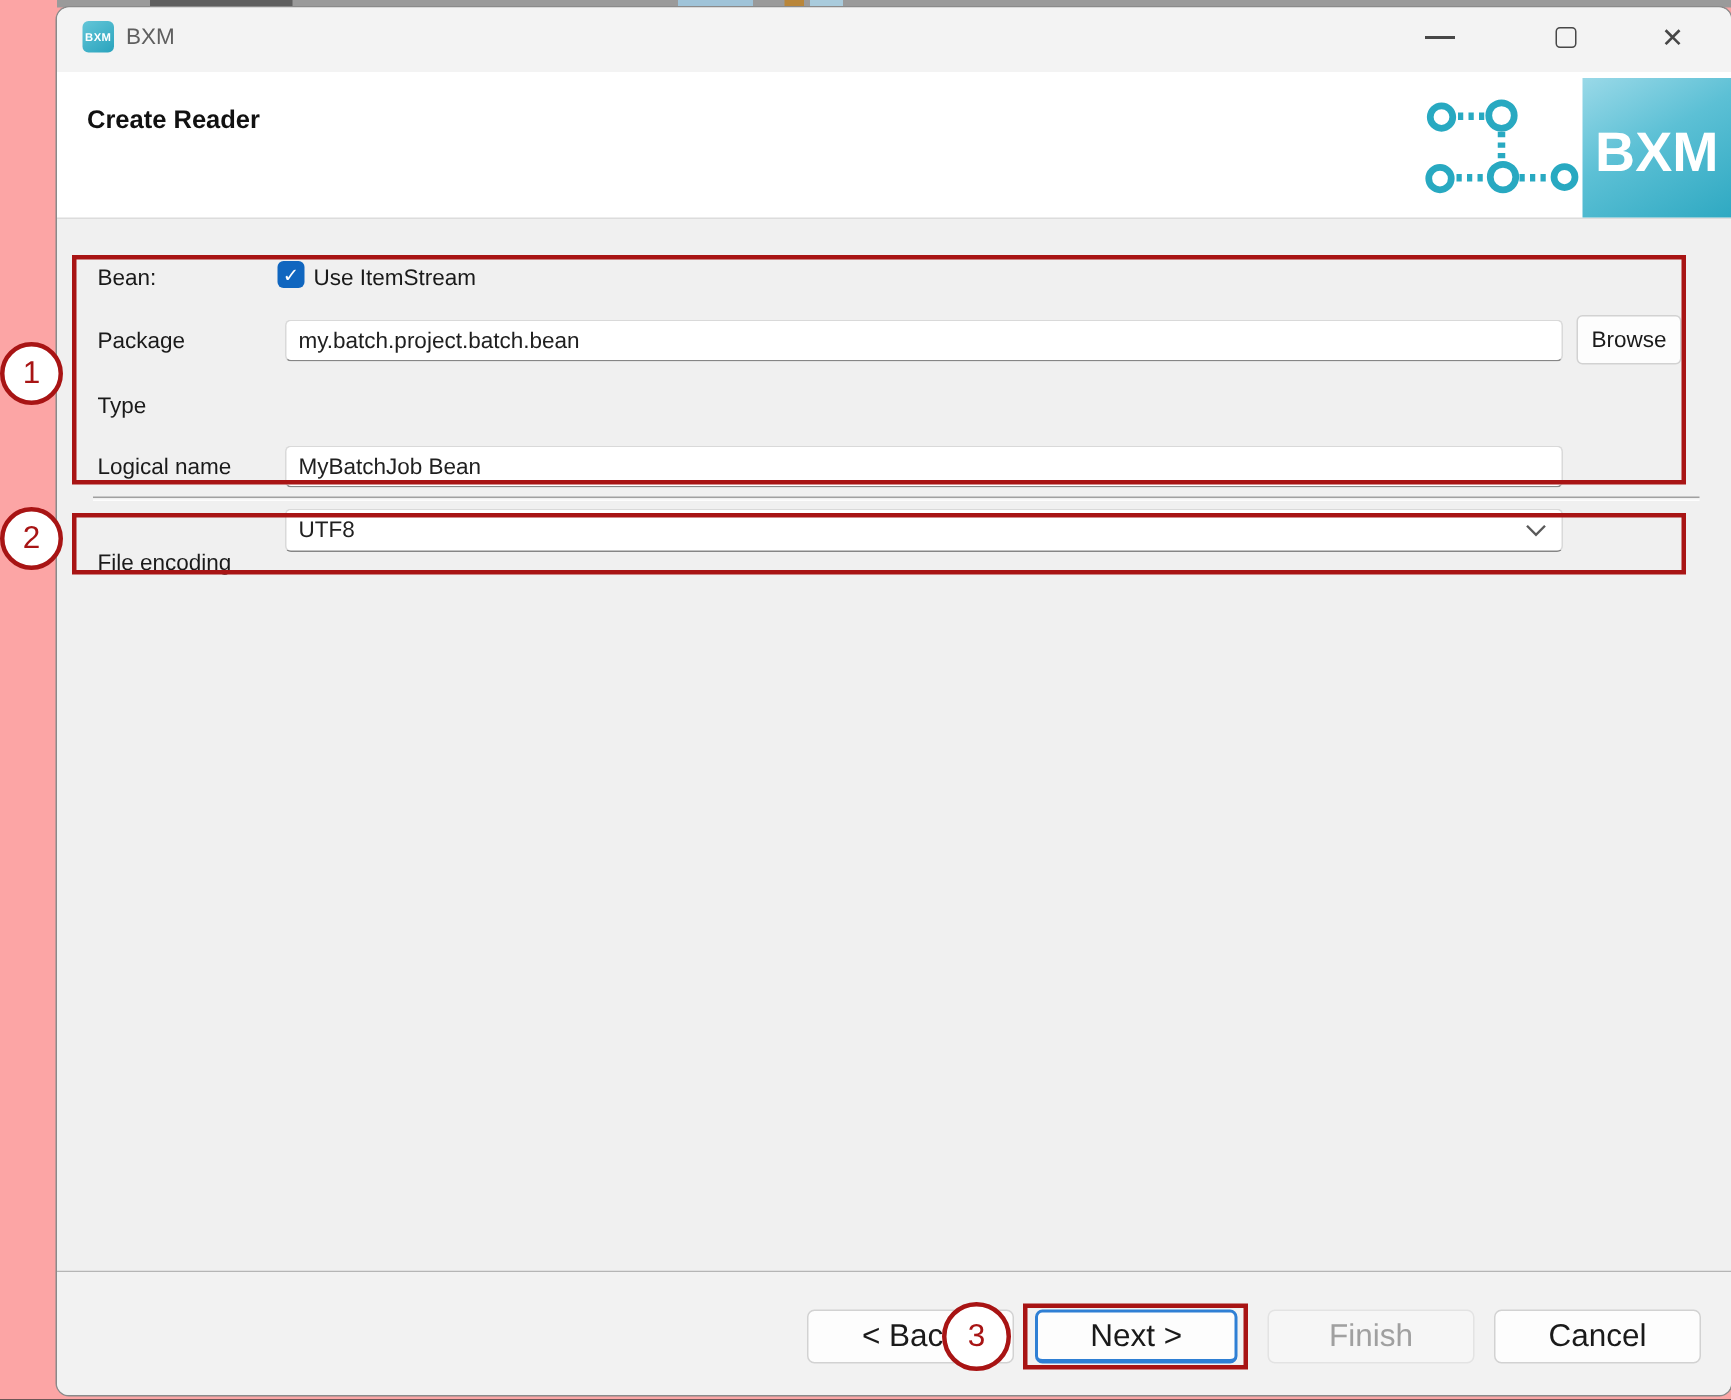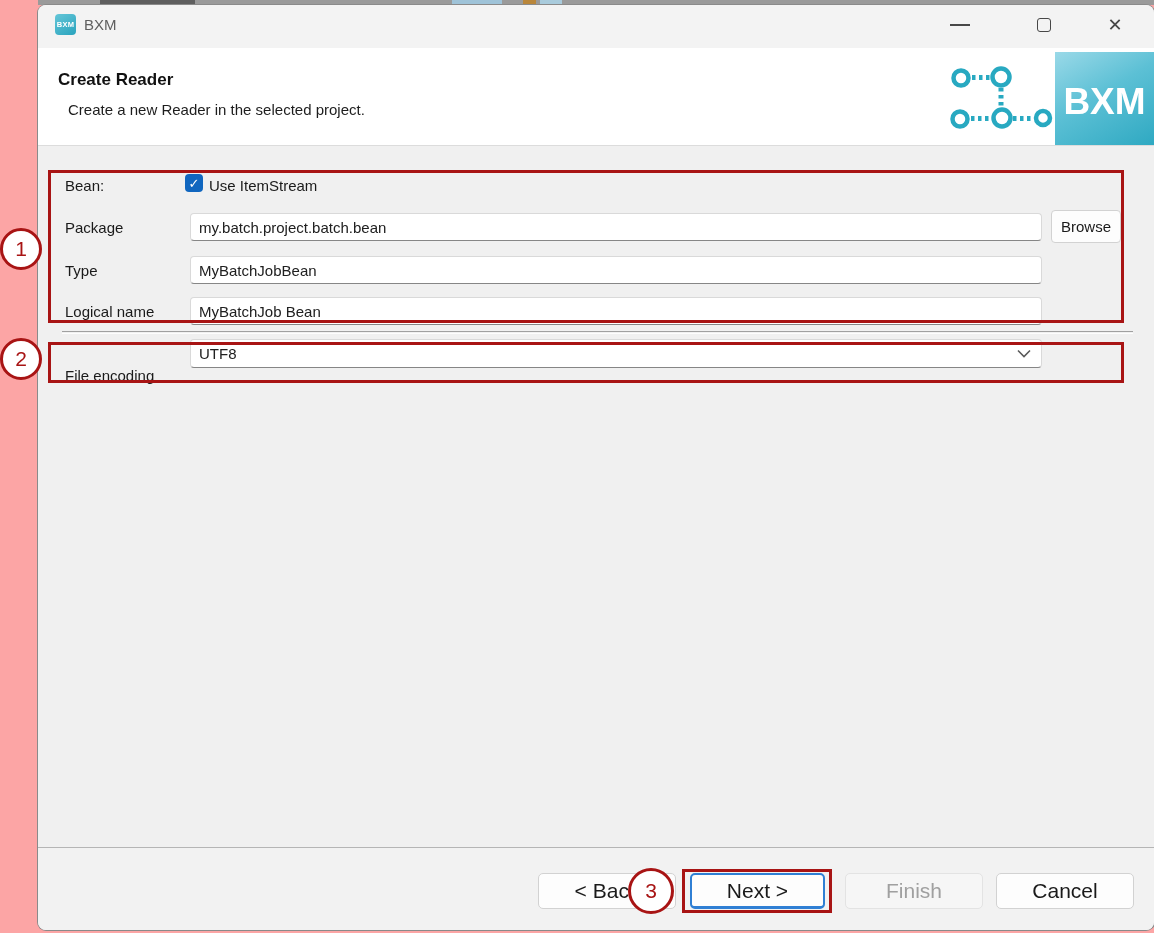--- a/index.html
+++ b/index.html
@@ -104,21 +104,20 @@
   </div>
   <div class="abs cap-btn cap-max">
     <div class="glyph-max"></div>
   </div>
   <div class="abs cap-btn cap-close">
     <div class="glyph-close">✕</div>
   </div>
 
   <div class="abs headband"></div>
   <div class="abs h-title">Create Reader</div>
-  <div class="abs h-sub">Create a new Reader in the selected project.</div>
 
   <svg class="abs node-logo" width="110" height="72" viewBox="0 0 110 72">
     <g stroke="#28a9c1" fill="#fff">
       <line x1="26" y1="19.5" x2="44" y2="19.5" stroke-width="5" stroke-dasharray="3.5 3.5" fill="none"></line>
       <line x1="55" y1="30" x2="55" y2="49" stroke-width="5" stroke-dasharray="3.5 3.5" fill="none"></line>
       <line x1="25" y1="60.5" x2="45" y2="60.5" stroke-width="5" stroke-dasharray="3.5 3.5" fill="none"></line>
       <line x1="67" y1="60.5" x2="88" y2="60.5" stroke-width="5" stroke-dasharray="3.5 3.5" fill="none"></line>
       <circle cx="15" cy="20" r="7.5" stroke-width="4.5"></circle>
       <circle cx="55" cy="19" r="8.5" stroke-width="4.5"></circle>
       <circle cx="14" cy="61" r="7.5" stroke-width="4.5"></circle>
@@ -135,21 +134,20 @@
   <div class="abs checkbox">
     <span>✓</span>
   </div>
   <div class="abs flabel" style="left:209px; top:177px;">Use ItemStream</div>
 
   <div class="abs flabel" style="left:65px; top:219px;">Package</div>
   <input class="tfield" style="top: 213px;" value="my.batch.project.batch.bean">
   <button class="abs browse-btn">Browse</button>
 
   <div class="abs flabel" style="left:65px; top:262px;">Type</div>
-  <input class="tfield" style="top: 256px;" value="MyBatchJobBean">
 
   <div class="abs flabel" style="left:65px; top:303px;">Logical name</div>
   <input class="tfield" style="top: 297px;" value="MyBatchJob Bean">
 
   <div class="abs group-sep"></div>
 
   <div class="abs flabel" style="left:65px; top:355px;margin-top:12px;">File encoding</div>
   <div class="abs combo">
     <span class="val">UTF8</span>
     <svg width="14" height="9" viewBox="0 0 14 9">

